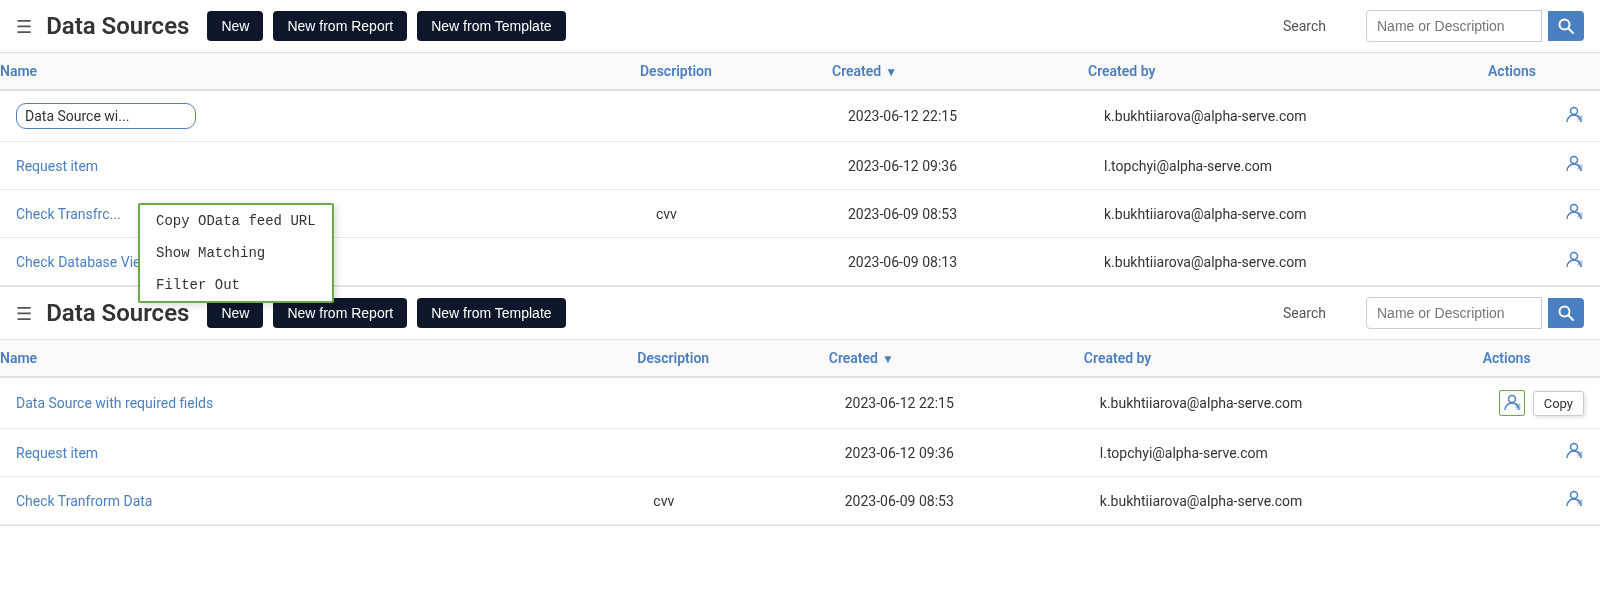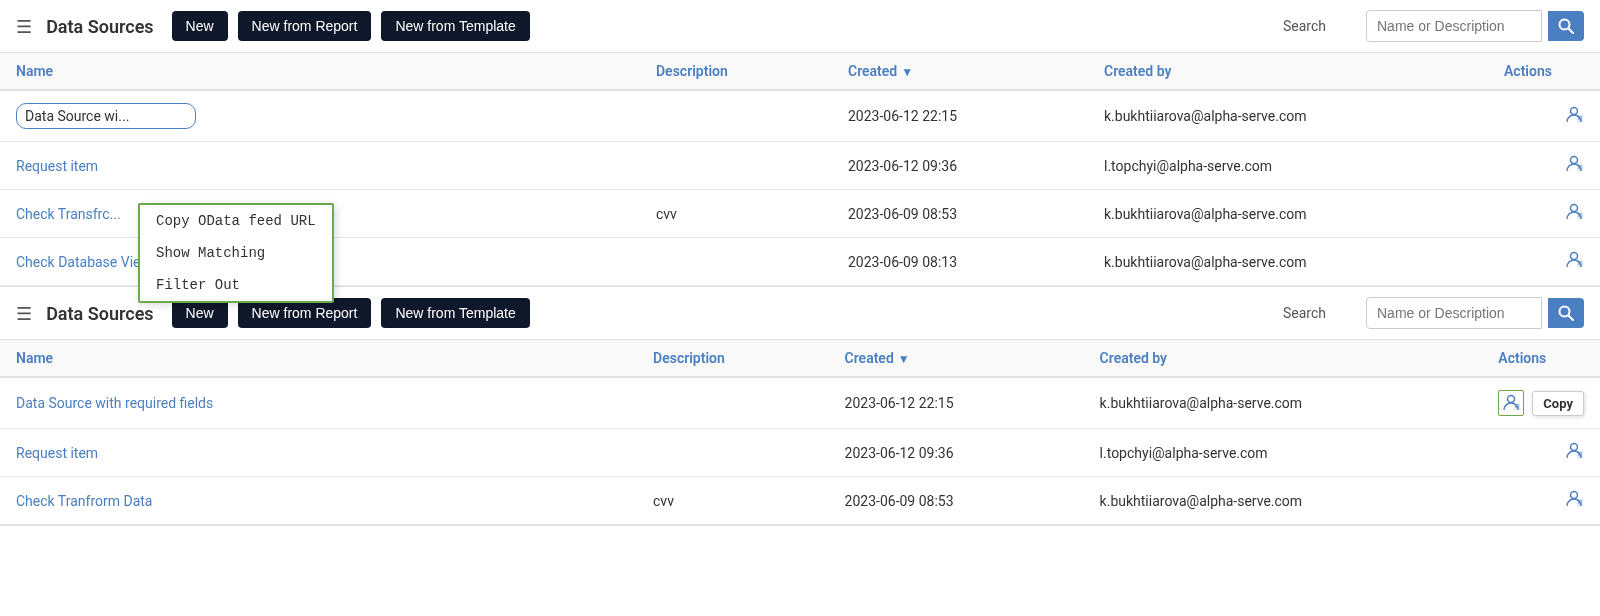--- a/index.html
+++ b/index.html
@@ -26,21 +26,21 @@
     }
 
     .hamburger-icon {
       font-size: 18px;
       color: #555;
       cursor: pointer;
       margin-right: 4px;
     }
 
     .page-title {
-      font-size: 18px;
+      font-size: 24px;
       font-weight: 600;
       color: #333;
       margin-right: 8px;
     }
 
     .btn {
       padding: 7px 14px;
       border: none;
       border-radius: 4px;
       cursor: pointer;
@@ -88,21 +88,21 @@
       align-items: center;
     }
 
     
     .data-table {
       width: 100%;
       border-collapse: collapse;
     }
 
     .data-table th {
-      padding: 10px 16px;
+      padding: 10px 0;
       text-align: left;
       font-weight: 600;
       color: #4a7fc1;
       border-bottom: 2px solid #e0e0e0;
       background: #f9f9f9;
     }
 
     .data-table th.sortable {
       cursor: pointer;
     }
@@ -162,21 +162,20 @@
       position: absolute;
       right: 16px;
       background: #fff;
       border: 1px solid #ccc;
       border-radius: 3px;
       padding: 4px 10px;
       font-size: 13px;
       color: #333;
       box-shadow: 1px 1px 4px rgba(0,0,0,0.15);
       z-index: 10;
-      font-weight: bold;
     }
 
     .action-cell-wrapper {
       position: relative;
       display: flex;
       align-items: center;
       justify-content: flex-end;
       gap: 4px;
     }
 

